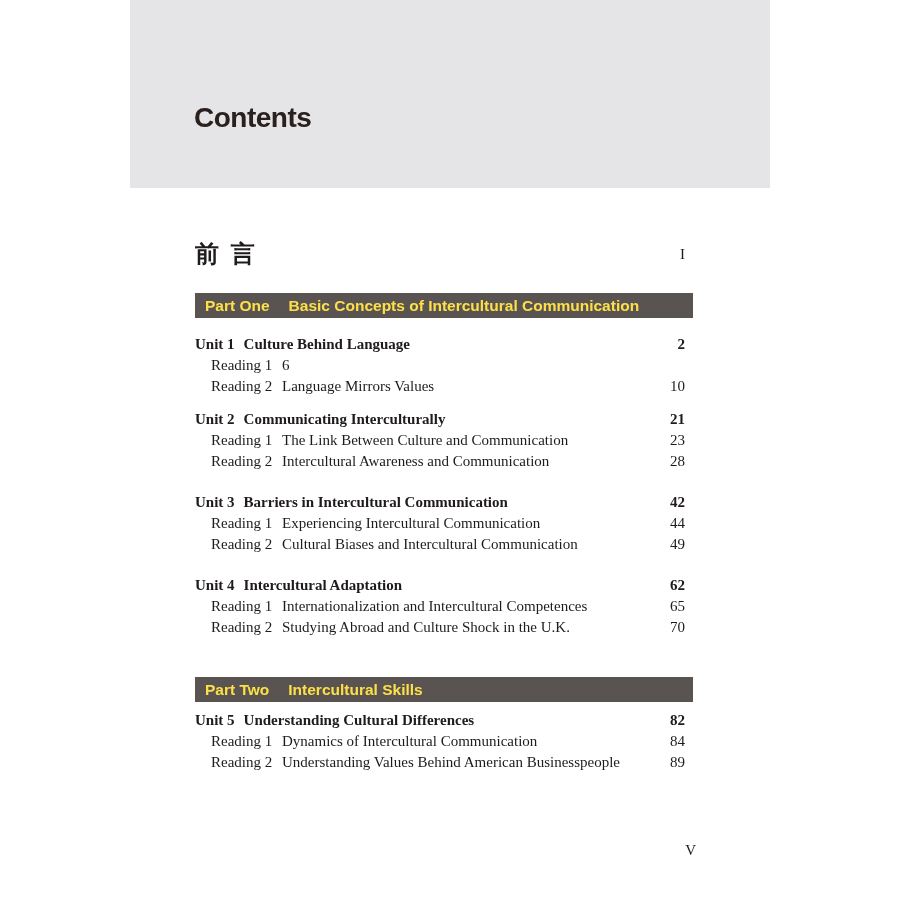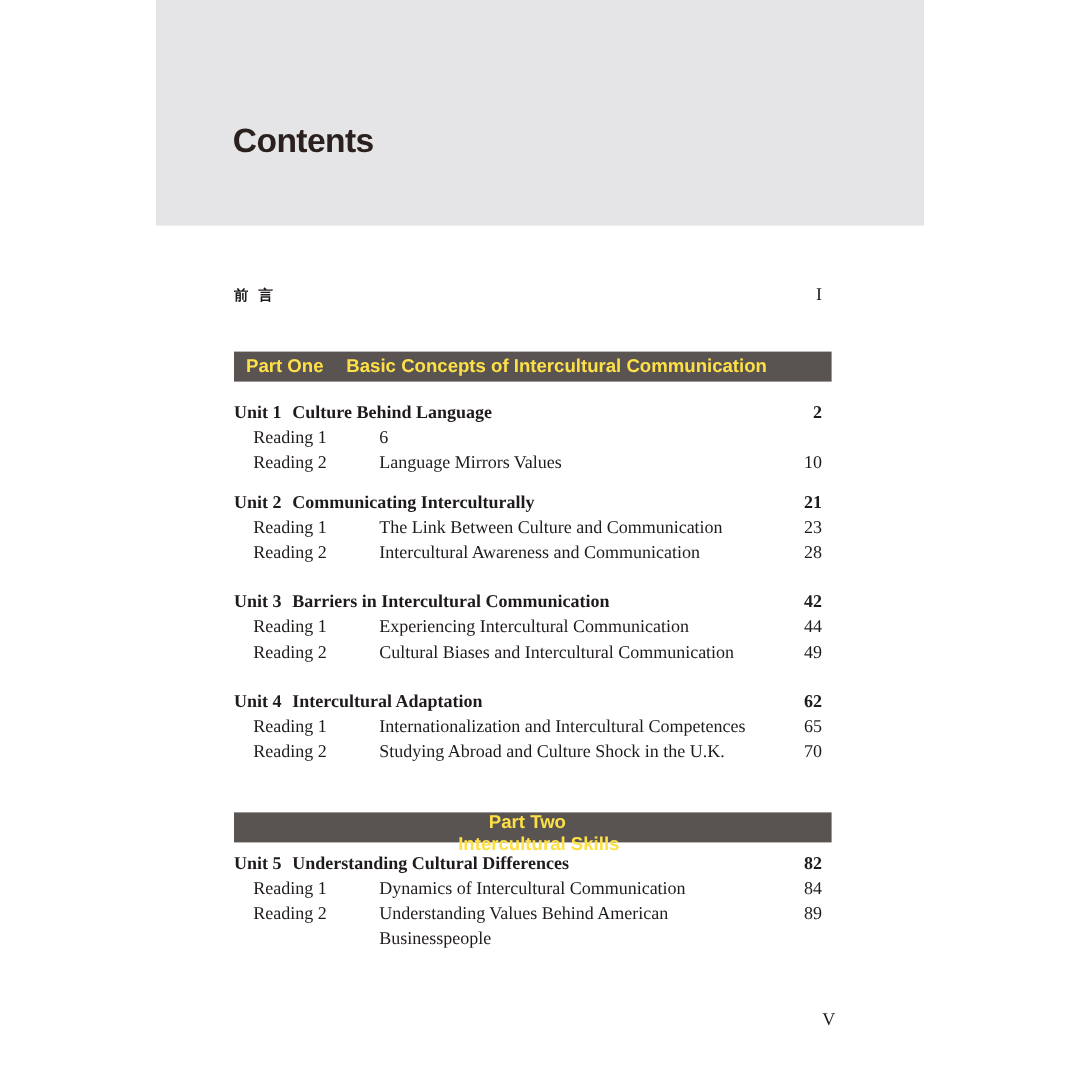--- a/index.html
+++ b/index.html
@@ -46,21 +46,21 @@
     position: absolute;
     top: 238px;
     width: 100%;
     display: flex;
     justify-content: space-between;
     align-items: center;
   }
   .preface-label {
     font-family: "Liberation Sans", sans-serif;
     font-weight: 700;
-    font-size: 12px;
+    font-size: 24px;
     word-spacing: 5px;
   }
   .pnum {
     flex: none;
     text-align: right;
     padding-right: 8px;
   }
   .part-bar {
     position: absolute;
     width: 100%;
@@ -70,38 +70,37 @@
     color: #fde047;
     font-family: "Liberation Sans", sans-serif;
     font-weight: 700;
     font-size: 15.5px;
     display: flex;
     align-items: center;
     padding-left: 10px;
   }
   .part-bar .part-label { margin-right: 19px; }
   .part-bar-one { top: 293px; }
-  .part-bar-two { top: 677px; flex-direction: column; }
+  .part-bar-two { top: 677px; }
   .unit { position: absolute; width: 100%; }
   .unit-1 { top: 334px; }
   .unit-2 { top: 409px; }
   .unit-3 { top: 492px; }
   .unit-4 { top: 575px; }
   .unit-5 { top: 710px; }
   .unit-head {
     display: flex;
     font-weight: 700;
     line-height: 21px;
   }
   .unit-label { margin-right: 9px; flex: none; }
   .unit-title { flex: 1; }
   .reading {
     display: flex;
     line-height: 21px;
-    gap: 34px;
   }
   .reading-label {
     margin-left: 16px;
     width: 71px;
     flex: none;
   }
   .reading-title { flex: 1; }
   .folio {
     position: absolute;
     top: 842px;

